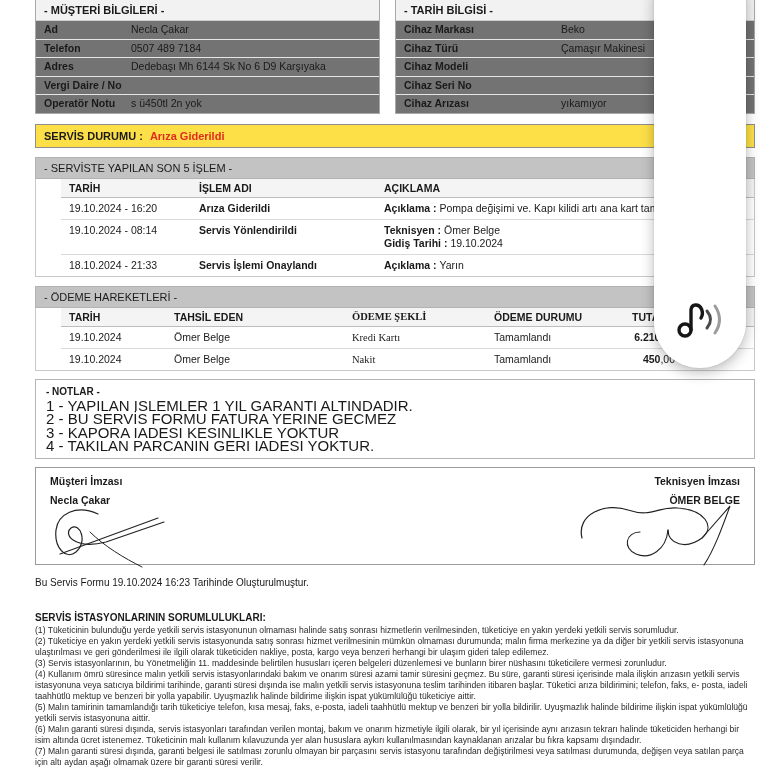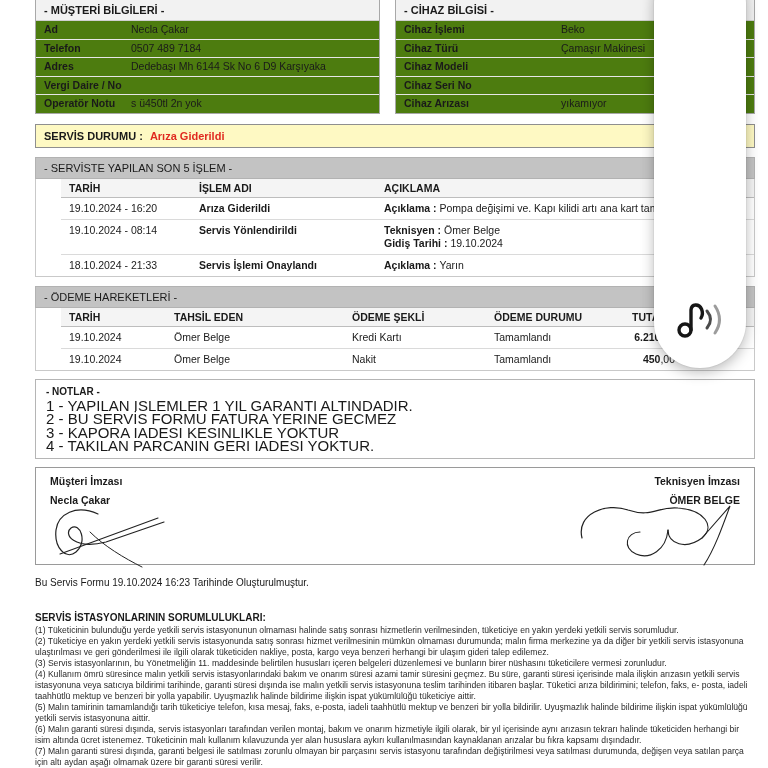--- a/index.html
+++ b/index.html
@@ -2,50 +2,50 @@
 <html><head>
 <meta charset="utf-8">
 <style>
   * { margin:0; padding:0; box-sizing:border-box; }
   html,body { width:768px; height:768px; overflow:hidden; background:#fff;
               font-family:"Liberation Sans", sans-serif; color:#1a1a1a; position:relative; }
   .page { position:absolute; left:35px; top:0; width:720px; }
 
   
   .top-boxes { display:flex; gap:15px; }
-  .info-box { border:1px solid #a8a8a8; border-top:none; background:#4d7c0f; }
+  .info-box { border:1px solid #a8a8a8; border-top:none; background:#737373; }
   .info-box.left  { width:345px; }
   .info-box.right { width:360px; }
   .info-header { background:#f2f2f2; font-weight:bold; font-size:11px; padding:4px 8px; border-bottom:1px solid #cfcfcf; }
   .info-row { display:flex; font-size:10.5px; line-height:13.5px; padding:2px 8px; border-bottom:1px solid #e6e6e6; }
   .info-row:last-child { border-bottom:none; }
   .info-row .lbl { font-weight:bold; flex:none; }
   .info-box.left  .lbl { width:87px; }
   .info-box.right .lbl { width:157px; }
   .info-row .val { flex:1; }
 
   
-  .status-box { margin-top:10px; border:1px solid #8f8f8f; padding:5px 8px; font-size:11px; font-weight:bold; background:#fef9c3; }
+  .status-box { margin-top:10px; border:1px solid #8f8f8f; padding:5px 8px; font-size:11px; font-weight:bold; background:#fde047; }
   .status-value { color:#e02b20; margin-left:4px; }
 
   
   .section-bar { margin-top:9px; background:#c3c3c3; border:1px solid #b2b2b2; font-weight:normal; font-size:11px; padding:4px 8px; }
 
   
   .tbl { border:1px solid #c9c9c9; border-top:none; background:#fff;padding-left:25px; }
   .tbl-head { display:flex; background:#f4f4f4; border-bottom:1px solid #bdbdbd; font-weight:bold; font-size:10.5px; }
   .tbl-head > div { padding:3px 8px; }
   .tbl-row { display:flex; font-size:10.5px; border-bottom:1px solid #dadada; }
   .tbl-row:last-child { border-bottom:none; }
   .tbl-row > div { padding:4px 8px; line-height:13px; }
   .h-c1 { width:130px; flex:none; } .h-c2 { width:185px; flex:none; } .h-c3 { flex:1; }
   .op-name { font-weight:bold; }
   .b { font-weight:bold; margin-right:3px; }
   .p-c1 { width:105px; flex:none; } .p-c2 { width:178px; flex:none; }
-  .p-c3 { width:142px; flex:none; } .p-c4 { width:138px; flex:none; } .p-c5 { flex:1; }
+  .p-c3 { width:142px; flex:none;font-family:Liberation Serif, serif; } .p-c4 { width:138px; flex:none; } .p-c5 { flex:1; }
   .amt { width:58px; text-align:right; white-space:nowrap; }
   .amt .bold { font-weight:bold; }
 
   
   .notes-box { margin-top:8px; border:1px solid #b5b5b5; padding:6px 10px 5px; }
   .notes-title { font-weight:bold; font-size:10px; margin-bottom:2px; }
   .note-line { font-size:15px; line-height:13.5px; }
 
   
   .sig-box { margin-top:8px; border:1px solid #9a9a9a; height:98px; position:relative; }
@@ -94,23 +94,23 @@
         <div class="lbl">Vergi Daire / No</div>
         <div class="val"></div>
       </div>
       <div class="info-row">
         <div class="lbl">Operatör Notu</div>
         <div class="val">s ü450tl 2n yok</div>
       </div>
     </div>
 
     <div class="info-box right">
-      <div class="info-header">- CİHAZ BİLGİSİ -</div>
-      <div class="info-row">
-        <div class="lbl">Cihaz İşlemi</div>
+      <div class="info-header">- TARİH BİLGİSİ -</div>
+      <div class="info-row">
+        <div class="lbl">Cihaz Markası</div>
         <div class="val">Beko</div>
       </div>
       <div class="info-row">
         <div class="lbl">Cihaz Türü</div>
         <div class="val">Çamaşır Makinesi</div>
       </div>
       <div class="info-row">
         <div class="lbl">Cihaz Modeli</div>
         <div class="val"></div>
       </div>

